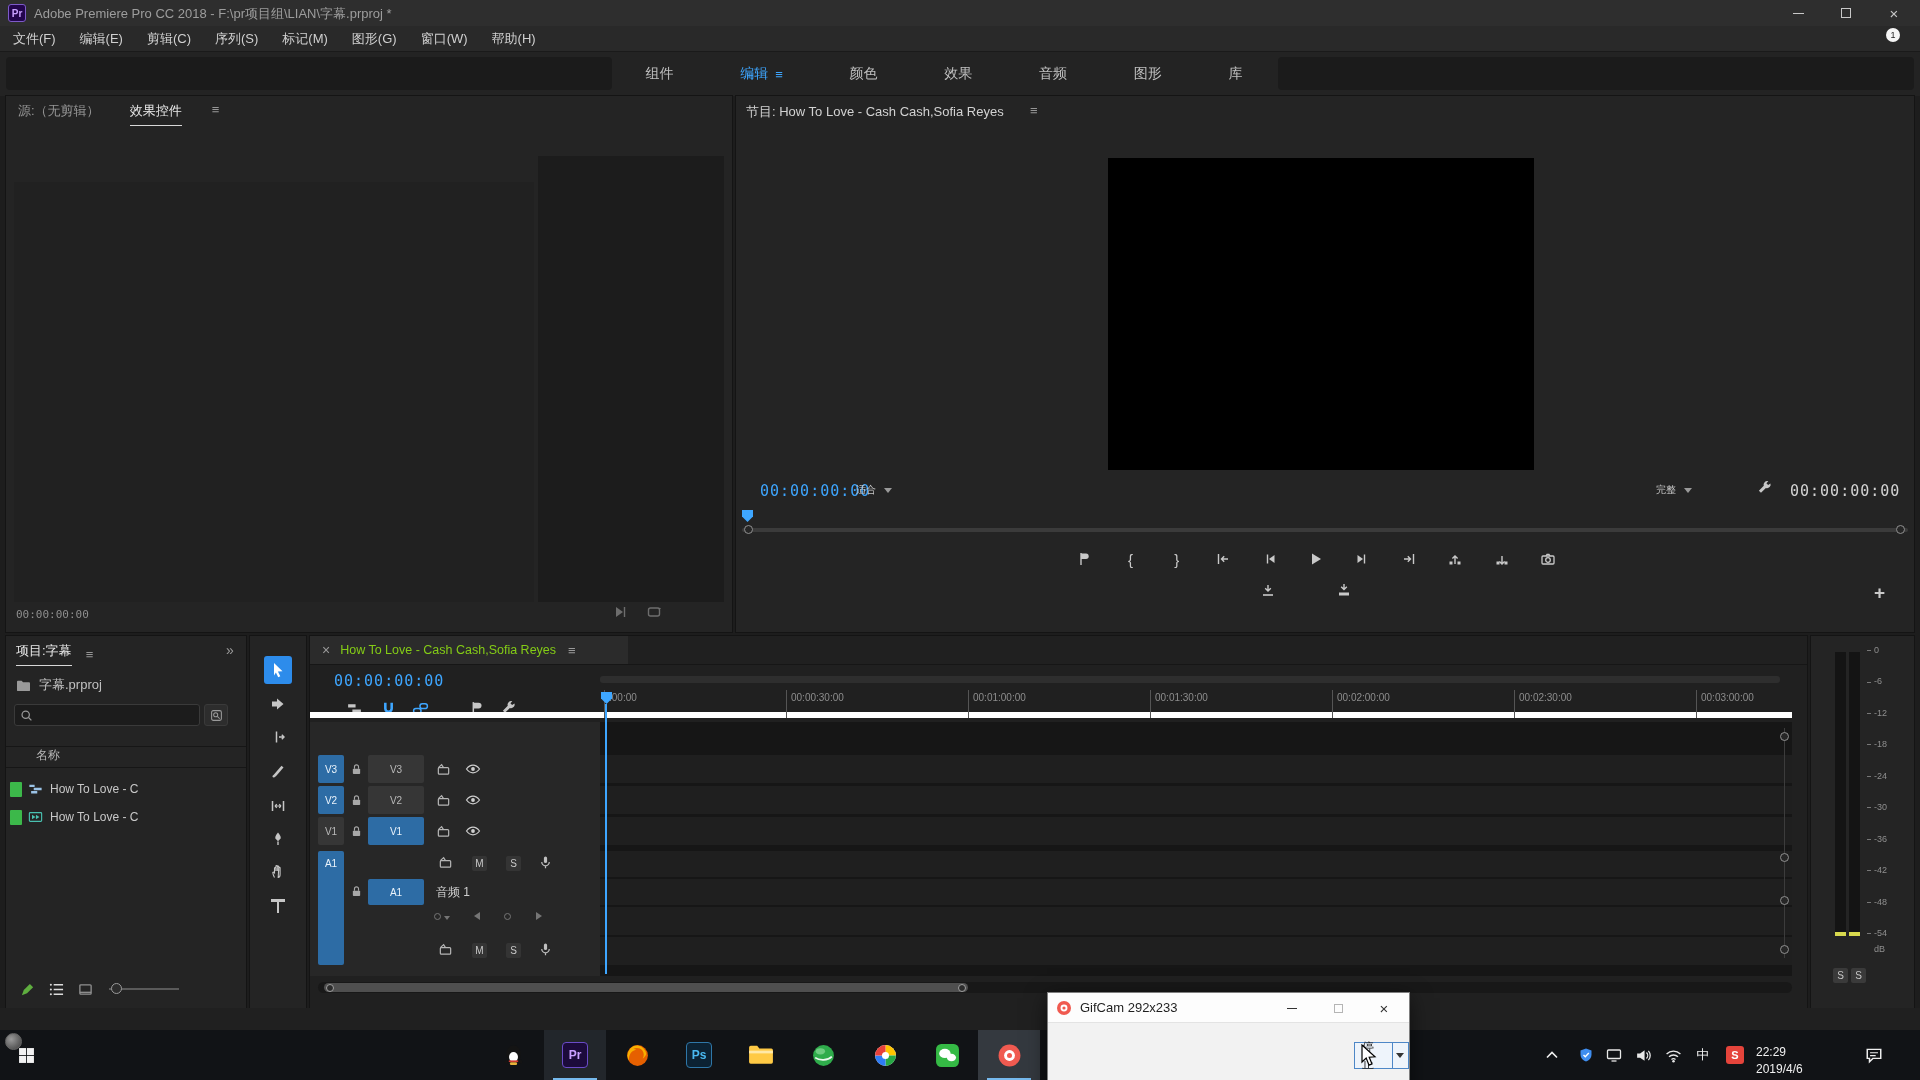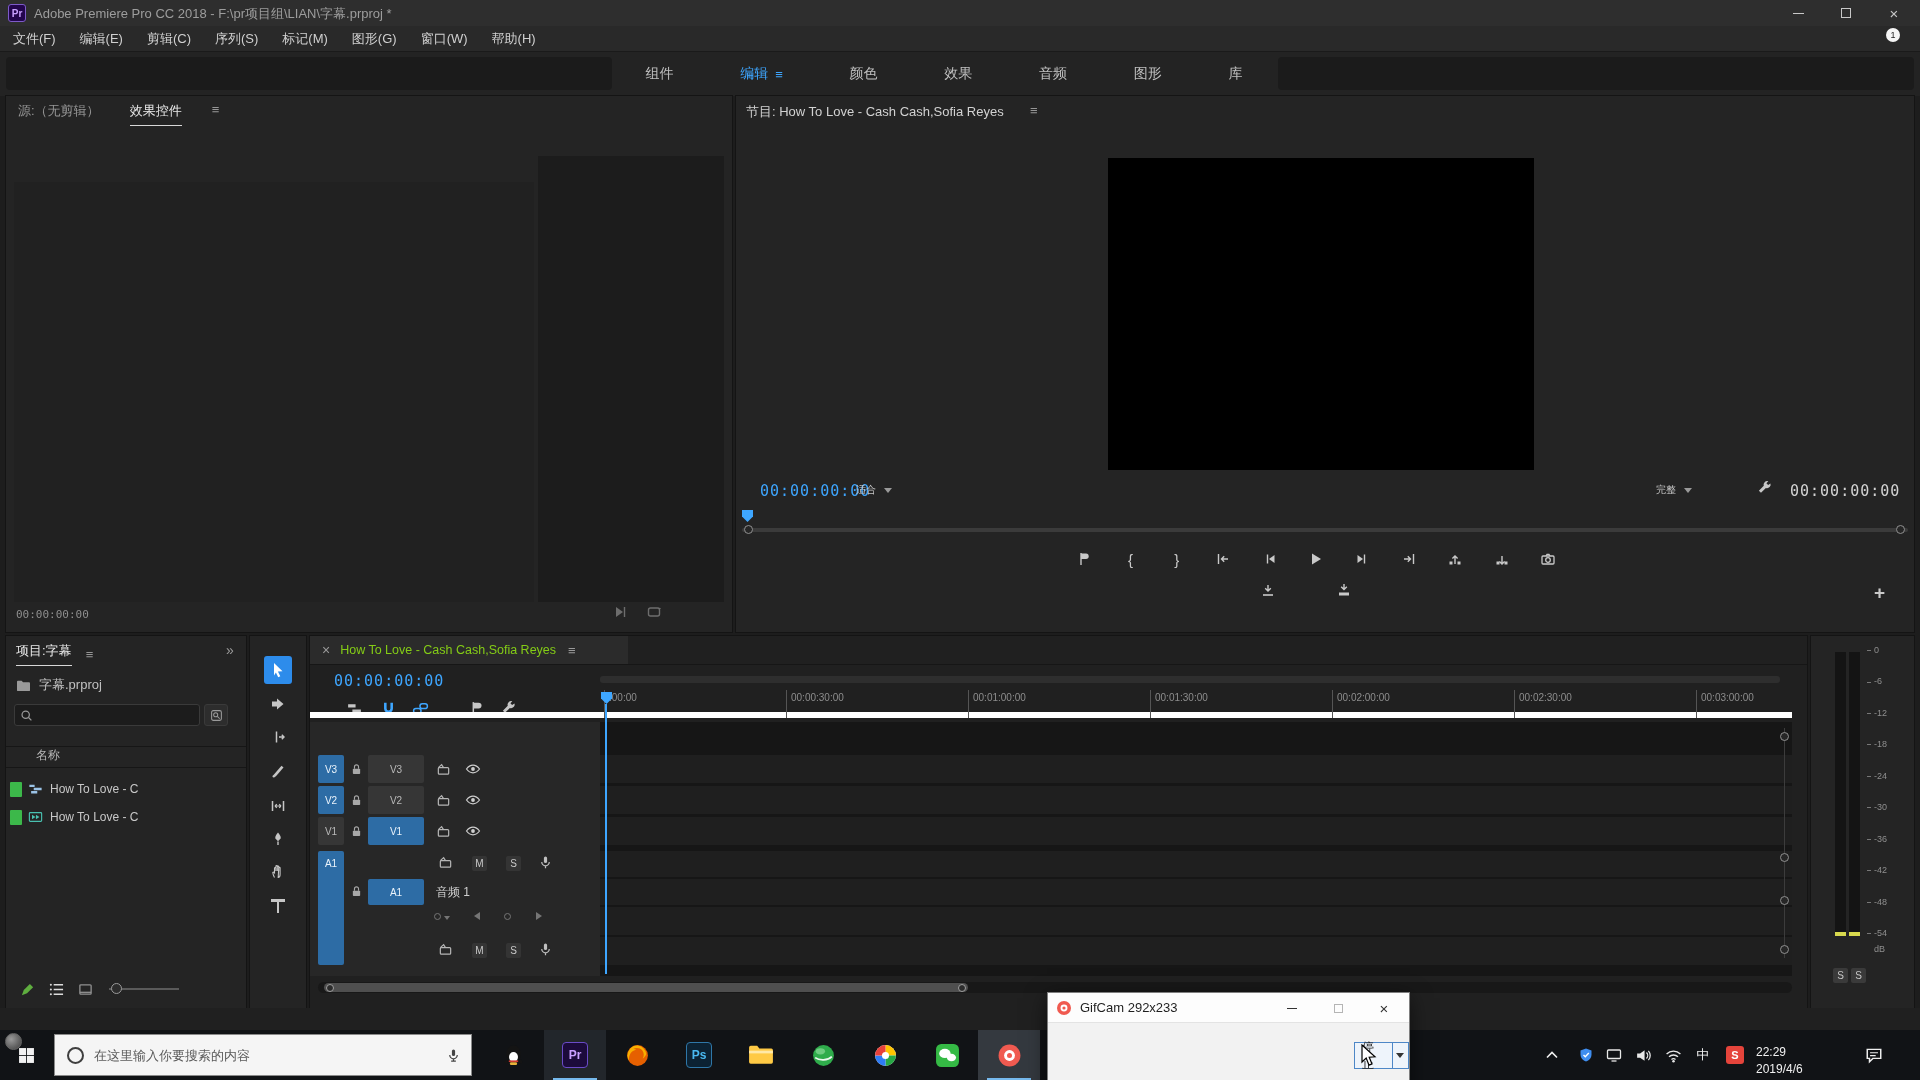--- a/index.html
+++ b/index.html
@@ -739,30 +739,20 @@
   <div class="taskbar">
     <div class="floatball"></div>
     <div class="startbtn">
       <svg width="17" height="17" viewBox="0 0 16 16">
           <rect x="1" y="1" width="6.6" height="6.6" fill="#f2f2f2"></rect>
           <rect x="8.4" y="1" width="6.6" height="6.6" fill="#f2f2f2"></rect>
           <rect x="1" y="8.4" width="6.6" height="6.6" fill="#f2f2f2"></rect>
           <rect x="8.4" y="8.4" width="6.6" height="6.6" fill="#f2f2f2"></rect>
         </svg>
     </div>
-    <div class="tb-search">
-      <div class="cortana-ring"></div>
-      <input type="text" placeholder="在这里输入你要搜索的内容" style="">
-      <span class="ic" style="margin-right:10px">
-        <svg width="15" height="15" viewBox="0 0 16 16">
-            <rect x="6.3" y="1.5" width="3.4" height="7" rx="1.7" fill="#444"></rect>
-            <path d="M4 7.5a4 4 0 0 0 8 0M8 11.5V14M5.5 14h5" fill="none" stroke="#444" stroke-width="1.3"></path>
-          </svg>
-      </span>
-    </div>
 
     <div class="tb-apps">
       <div class="tb-app">
         <svg width="25" height="25" viewBox="0 0 24 24">
             <ellipse cx="12" cy="10.5" rx="7" ry="8" fill="#141414"></ellipse>
             <ellipse cx="12" cy="13.5" rx="4.3" ry="4.8" fill="#fff"></ellipse>
             <path d="M5 15.5c-1.8 1.8-1.8 4.5 0 4.3 1.2-.1 2.4-1.6 2.4-1.6M19 15.5c1.8 1.8 1.8 4.5 0 4.3-1.2-.1-2.4-1.6-2.4-1.6" fill="#141414"></path>
             <rect x="8.5" y="18.5" width="7" height="2.6" rx="1.3" fill="#e8b33a"></rect>
             <path d="M7.5 17.5h9" stroke="#d03a30" stroke-width="1.6"></path>
           </svg>

